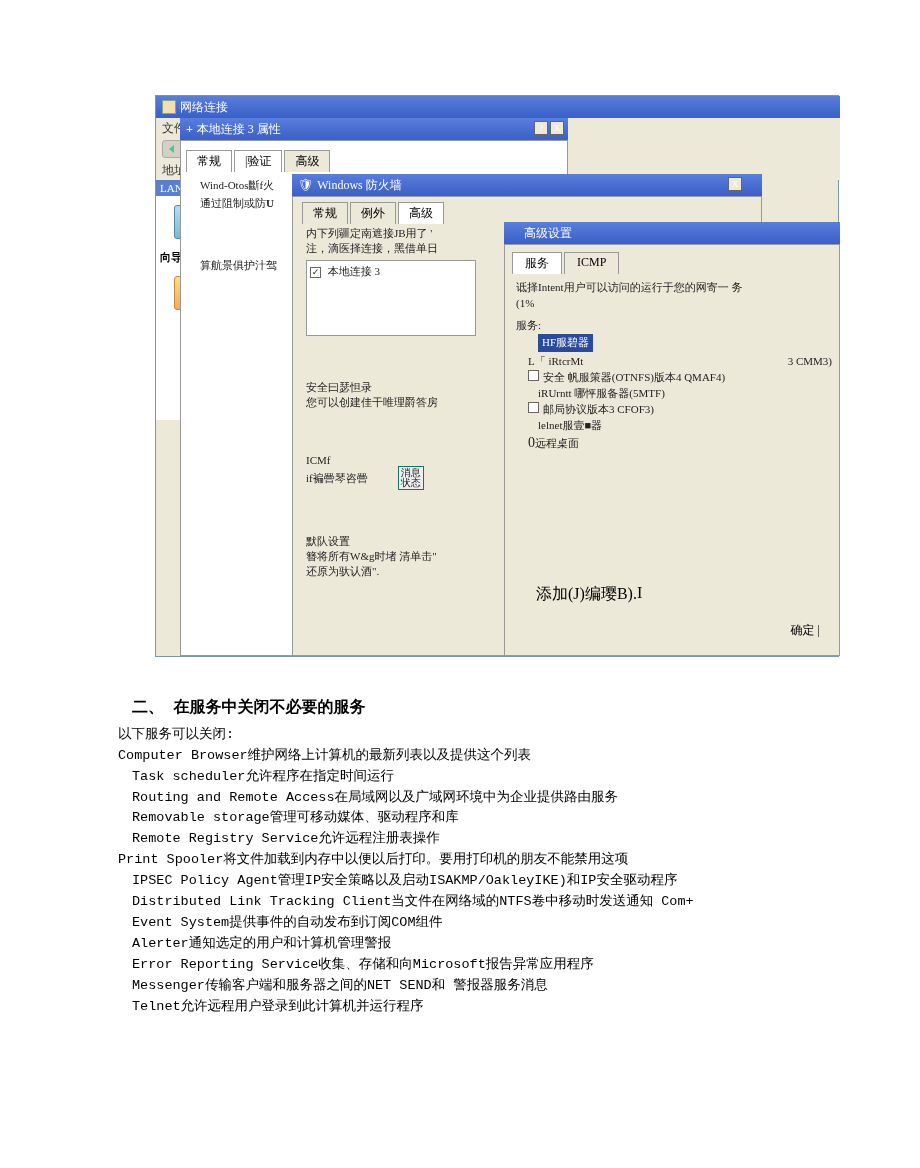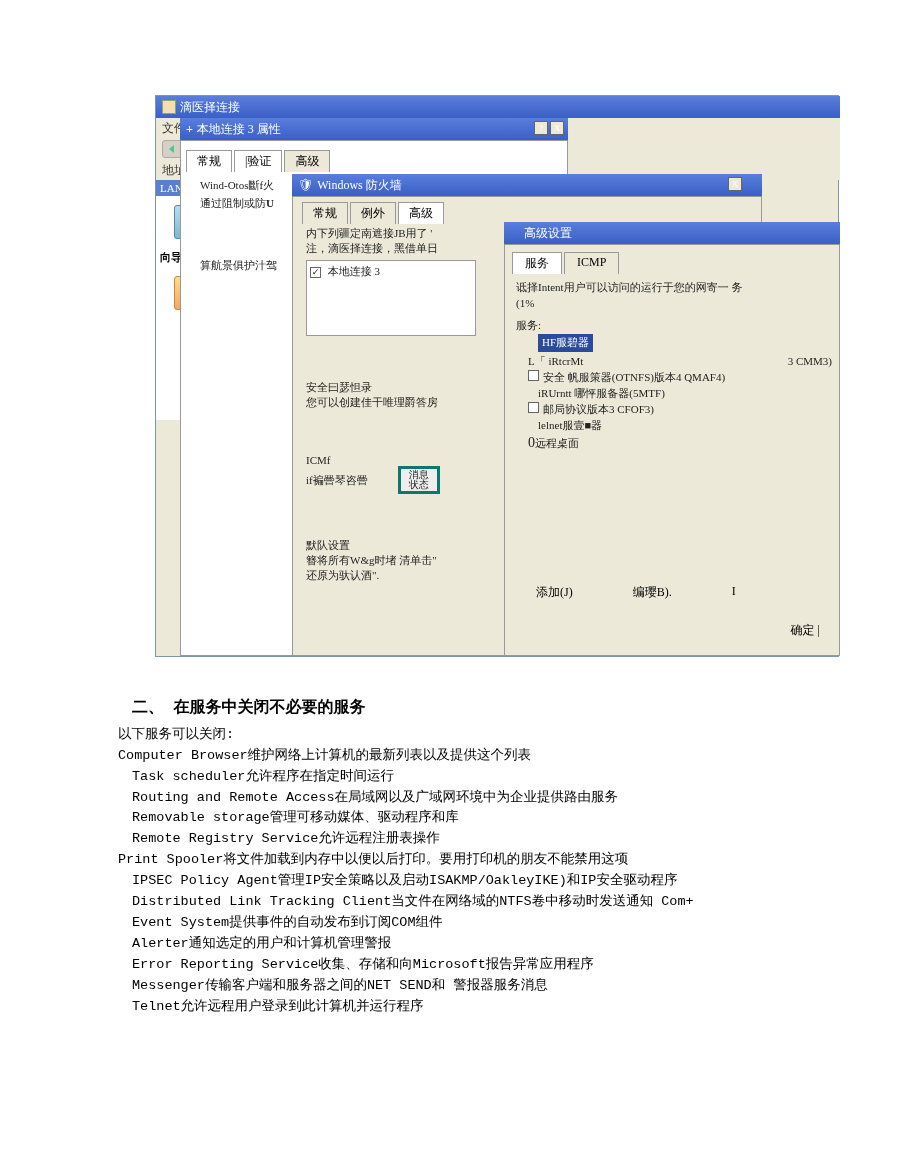--- a/index.html
+++ b/index.html
@@ -126,21 +126,21 @@
   .adv-tab { padding:2px 12px; background:#ece9d8; border:1px solid #999; border-bottom:none; margin-right:2px;}
   .adv-tab.sel { background:#fff; }
   .adv-inner {
     position:absolute; left:360px; top:184px; width:316px;
     font-size:11px; color:#222; line-height:1.45;
   }
   .svc-selected {
     background:#2a4b9b; color:#fff; padding:1px 4px; display:inline-block; margin-left:22px;
   }
   .svc-row { margin-left:12px; font-size:11px; }
-  .btnrow { position:absolute; left:380px; top:488px; width:300px; font-size:12px; display:flex; gap:60px;}
+  .btnrow { position:absolute; left:380px; top:488px; width:300px; font-size:16px; display:flex; }
   .okrow { position:absolute; right:18px; top:526px; font-size:12px;}
 
   
   .doc {
     position: absolute;
     left: 118px;
     top: 694px;
     width: 700px;
     font-family: "SimSun", "Courier New", monospace;
     font-size: 13.5px;
@@ -153,21 +153,21 @@
   .doc .line { white-space: pre; }
   .doc .indent { padding-left: 14px;}
 </style>
 </head>
 <body>
 
 <div class="screenshot">
 
   <div class="win-netconn-title">
     <span class="ico-folder"></span>
-    <span>滴医择连接</span>
+    <span>网络连接</span>
   </div>
   <div class="menubar">
     <span>文件 (F</span>
   </div>
   <div class="toolbar">
     <span class="tb-btn arrow-left">
       <svg width="12" height="12" viewBox="0 0 12 12">
           <path d="M8 2 L3 6 L8 10 Z"></path>
         </svg>
     </span>
@@ -231,21 +231,21 @@
 
     <div class="fw-section" style="margin-top:44px;">
       <div class="hdr">安全曰瑟怛录</div>
       <div>您可以创建佳干唯理爵答房</div>
     </div>
 
     <div class="fw-section" style="margin-top:44px;">
       <div class="hdr">ICMf</div>
       <div style="display:flex; gap:30px; align-items:center;">
         <span>if褊罾琴咨罾</span>
-        <span style="border:3px solid #0f766e; padding:1px 8px; font-size:10px; line-height:1; background:#eee;">
+        <span style="border:1px solid #0f766e; padding:1px 2px; font-size:10px; line-height:1; background:#eee;">
           <span>消息</span><br>
           <span>状态</span>
         </span>
       </div>
     </div>
 
     <div class="fw-section" style="margin-top:44px;">
       <div class="hdr">默队设置</div>
       <div>簪将所有W&amp;g时堵 清单击"</div>
       <div>还原为驮认酒".</div>

